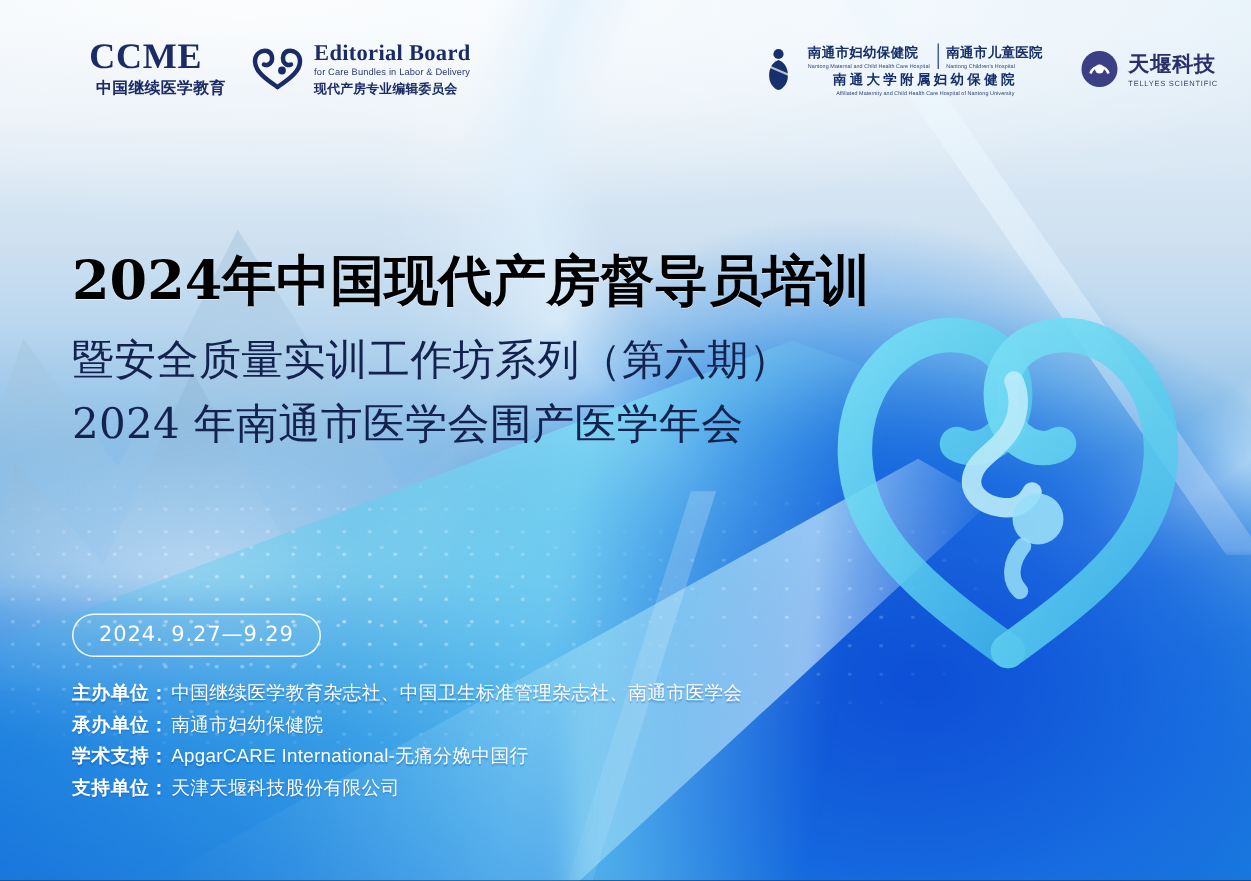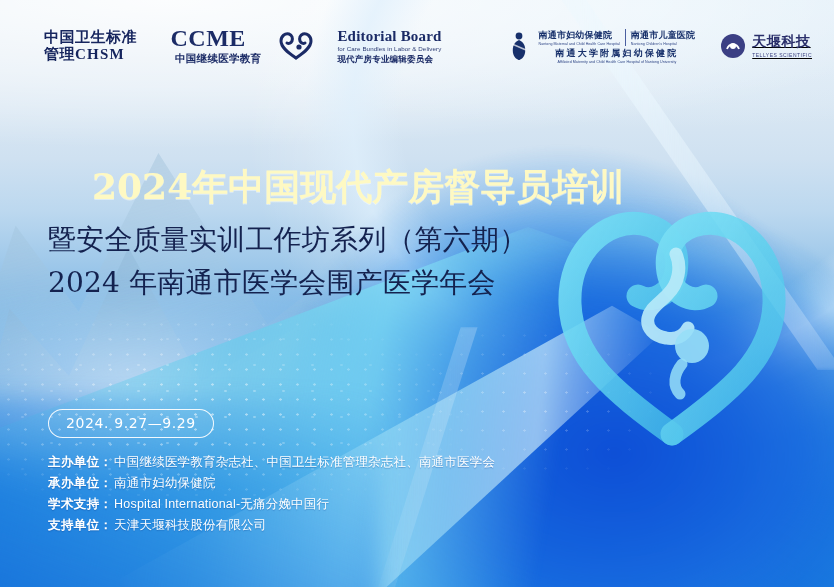--- a/index.html
+++ b/index.html
@@ -157,67 +157,66 @@
 
   
   .logo-ccme{ text-align:center; color:#1b2b66; }
   .logo-ccme .big{
     font-family:"Liberation Serif", serif;
     font-size:24px; font-weight:700; letter-spacing:.5px; line-height:1;
   }
   .logo-ccme .sub{ font-size:10.5px; font-weight:700; letter-spacing:.3px; margin-top:2px;margin-left:20px; }
 
   
-  .logo-eb{ display:flex; align-items:center; gap:24px; }
+  .logo-eb{ display:flex; align-items:center; gap:7px; }
   .eb-mark{ width:34px; height:30px; flex:none; }
   .logo-eb .txt{ color:#1b2b66; line-height:1.12; }
   .logo-eb .e1{ font-family:"Liberation Serif", serif; font-size:15px; font-weight:700; letter-spacing:.2px; }
   .logo-eb .e2{ font-size:6.2px; letter-spacing:.1px; margin-top:1px; color:#2a3a72; }
   .logo-eb .e3{ font-size:8.5px; font-weight:700; margin-top:2px; letter-spacing:.2px; }
 
   
   .logo-hosp{ display:flex; align-items:center; gap:5px; }
   .hosp-mark{ width:20px; height:30px; flex:none; }
   .hosp-txt{ color:#17306b; }
   .hosp-row{ display:flex; align-items:flex-end; }
   .hosp-col{ padding:0 5px; }
   .hosp-col + .hosp-col{ border-left:1px solid #4a5fa0; }
   .hosp-cn{ font-size:9px; font-weight:700; letter-spacing:.2px; white-space:nowrap; }
   .hosp-en{ font-size:3.6px; letter-spacing:.05px; white-space:nowrap; color:#2c4384; }
   .hosp-row2{ margin-top:1px; text-align:center; }
   .hosp-cn2{ font-size:9px; font-weight:700; letter-spacing:2.2px; white-space:nowrap; }
   .hosp-en2{ font-size:3.6px; letter-spacing:.05px; white-space:nowrap; color:#2c4384; }
 
   
-  .logo-tell{ display:flex; align-items:flex-start; gap:6px;text-decoration:underline; }
+  .logo-tell{ display:flex; align-items:flex-end; gap:6px; }
   .tell-mark{ width:26px; height:26px; flex:none; }
   .tell-txt{ color:#2a2f6b; }
   .tell-cn{ font-size:14px; font-weight:700; letter-spacing:.6px; }
   .tell-en{ font-size:5px; letter-spacing:.5px; margin-top:1px; color:#3a4080; }
 
   
   .emblem{
     position:absolute; right:46px; top:196px;
     width:232px; height:250px;
     z-index:3;
     opacity:.95;
   }
 
   
   .content{ position:absolute; left:48px; top:0; z-index:7; width:740px; }
 
   .title-main{
     position:absolute; top:163px; left:0;
     font-family:"DejaVu Serif", "Liberation Serif", serif;
     font-size:36px; font-weight:700;
-    color:#fef9c3;
+    color:#000000;
     letter-spacing:0px;
     white-space:nowrap;
     text-shadow:0 1px 0 rgba(255,255,255,.45);
-    margin-left:44px;
   }
   .sub-lines{ position:absolute; top:219px; left:0; }
   .sub-line{
     font-family:"DejaVu Serif","Liberation Serif", serif;
     font-size:28px;
     color:#16255e;
     line-height:1.52;
     white-space:nowrap;
     letter-spacing:.2px;
   }
@@ -294,24 +293,20 @@
              C 90 132, 98 140, 110 142 C 120 144, 128 140, 132 132" fill="none" stroke="#bff0fb" stroke-width="13" stroke-linecap="round" opacity=".92"></path>
 
     <circle cx="136" cy="150" r="17" fill="#9ee6f9" opacity=".9"></circle>
     <path d="M126 168 C 118 178, 116 190, 124 198" fill="none" stroke="#9ee6f9" stroke-width="11" stroke-linecap="round" opacity=".85"></path>
   </svg>
 
   <div class="logobar">
 
     <div class="logobar-left">
 
-      <div class="logo-chsm">
-        <div class="l1">中国卫生标准</div>
-        <div class="l2"><span>管理</span><span class="en">CHSM</span></div>
-      </div>
 
       <div class="logo-ccme">
         <div class="big">CCME</div>
         <div class="sub">中国继续医学教育</div>
       </div>
 
       <div class="logo-eb">
         <svg class="eb-mark" viewBox="0 0 34 30">
           <path d="M17 27 C 8 21, 2 16, 2 10 C 2 5, 6 2, 10 3 C 13 4, 14 7, 13 10 C 12 12, 10 13, 8 12" fill="none" stroke="#1b2b66" stroke-width="3" stroke-linecap="round"></path>
           <path d="M17 27 C 26 21, 32 16, 32 10 C 32 5, 28 2, 24 3 C 21 4, 20 7, 21 10 C 22 12, 24 13, 26 12" fill="none" stroke="#1b2b66" stroke-width="3" stroke-linecap="round"></path>
@@ -382,21 +377,21 @@
       <span class="org-value">中国继续医学教育杂志社、中国卫生标准管理杂志社、南通市医学会</span>
     </div>
     <div class="org-row">
       <span class="org-label">承办单位</span>
       <span class="org-colon">：</span>
       <span class="org-value">南通市妇幼保健院</span>
     </div>
     <div class="org-row">
       <span class="org-label">学术支持</span>
       <span class="org-colon">：</span>
-      <span class="org-value">Hospital International-无痛分娩中国行</span>
+      <span class="org-value">ApgarCARE International-无痛分娩中国行</span>
     </div>
     <div class="org-row">
       <span class="org-label">支持单位</span>
       <span class="org-colon">：</span>
       <span class="org-value">天津天堰科技股份有限公司</span>
     </div>
   </div>
 
 </div>
 

